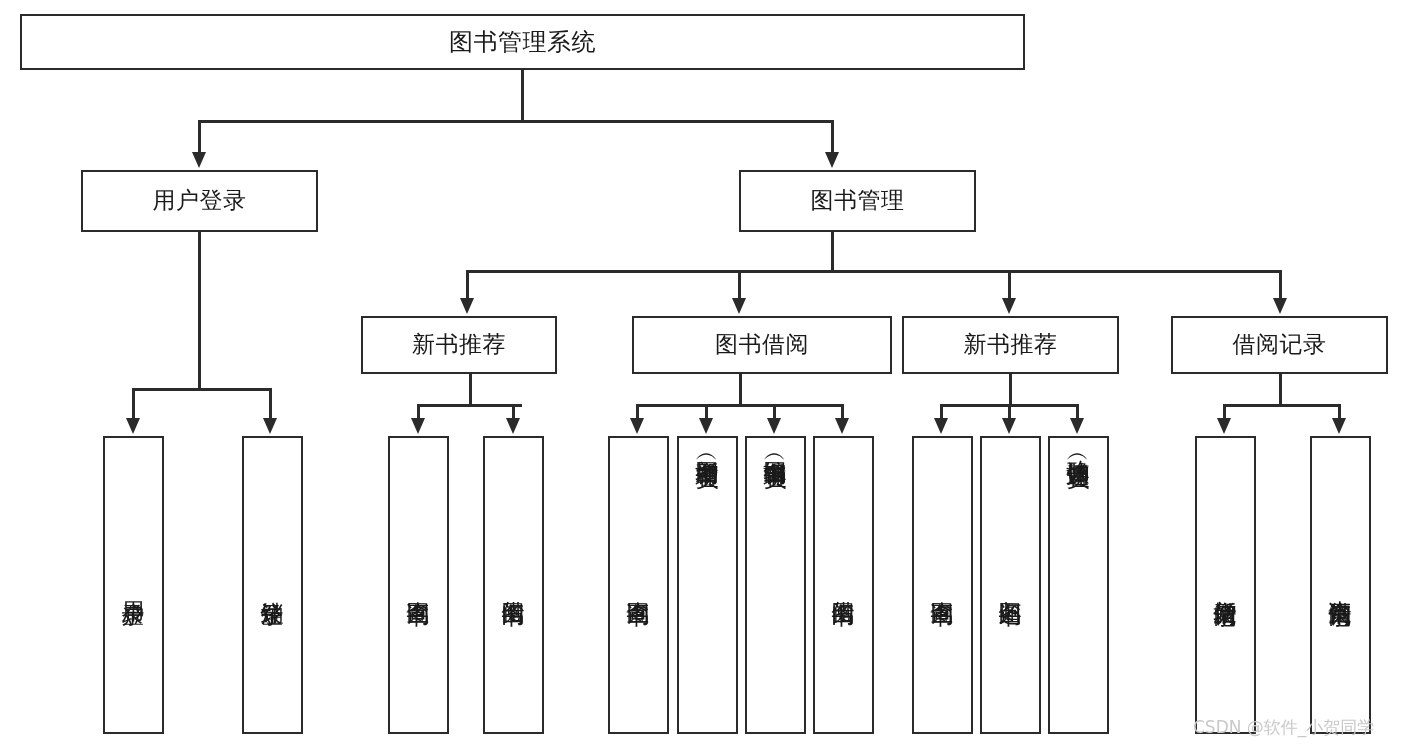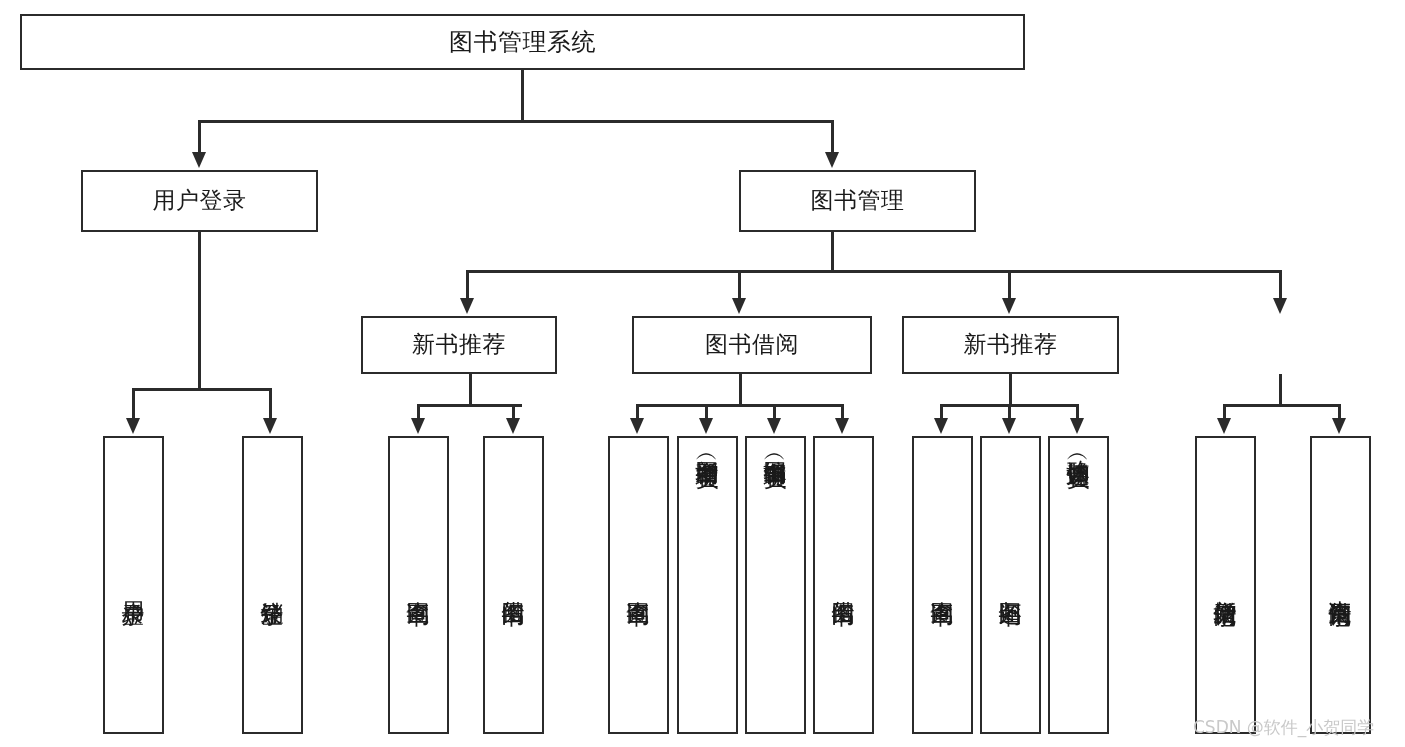--- a/index.html
+++ b/index.html
@@ -117,25 +117,28 @@
   <div class="seg v" style="left:738px; top:270px; height:30px;"></div>
   <div class="arrow" style="left:732px; top:298px;"></div>
   <div class="seg v" style="left:1008px; top:270px; height:30px;"></div>
   <div class="arrow" style="left:1002px; top:298px;"></div>
   <div class="seg v" style="left:1279px; top:270px; height:30px;"></div>
   <div class="arrow" style="left:1273px; top:298px;"></div>
 
   <div class="node h-node" style="left:361px; top:316px; width:196px; height:58px;">
     <span class="lbl">新书推荐</span>
   </div>
-  <div class="node h-node" style="left:632px; top:316px; width:240px; height:58px;">
+  <div class="node h-node" style="left:632px; top:316px; width:260px; height:58px;">
     <span class="lbl">图书借阅</span>
   </div>
   <div class="node h-node" style="left:902px; top:316px; width:217px; height:58px;">
     <span class="lbl">新书推荐</span>
+  </div>
+  <div class="node h-node" style="left:1171px; top:316px; width:217px; height:58px;">
+    <span class="lbl">借阅记录</span>
   </div>
 
   <div class="seg v" style="left:469px; top:374px; height:32px;"></div>
   <div class="seg h" style="left:417px; top:404px; width:105px;"></div>
   <div class="seg v" style="left:417px; top:404px; height:18px;"></div>
   <div class="arrow" style="left:411px; top:418px;"></div>
   <div class="seg v" style="left:512px; top:404px; height:18px;"></div>
   <div class="arrow" style="left:506px; top:418px;"></div>
 
   <div class="seg v" style="left:739px; top:374px; height:32px;"></div>

